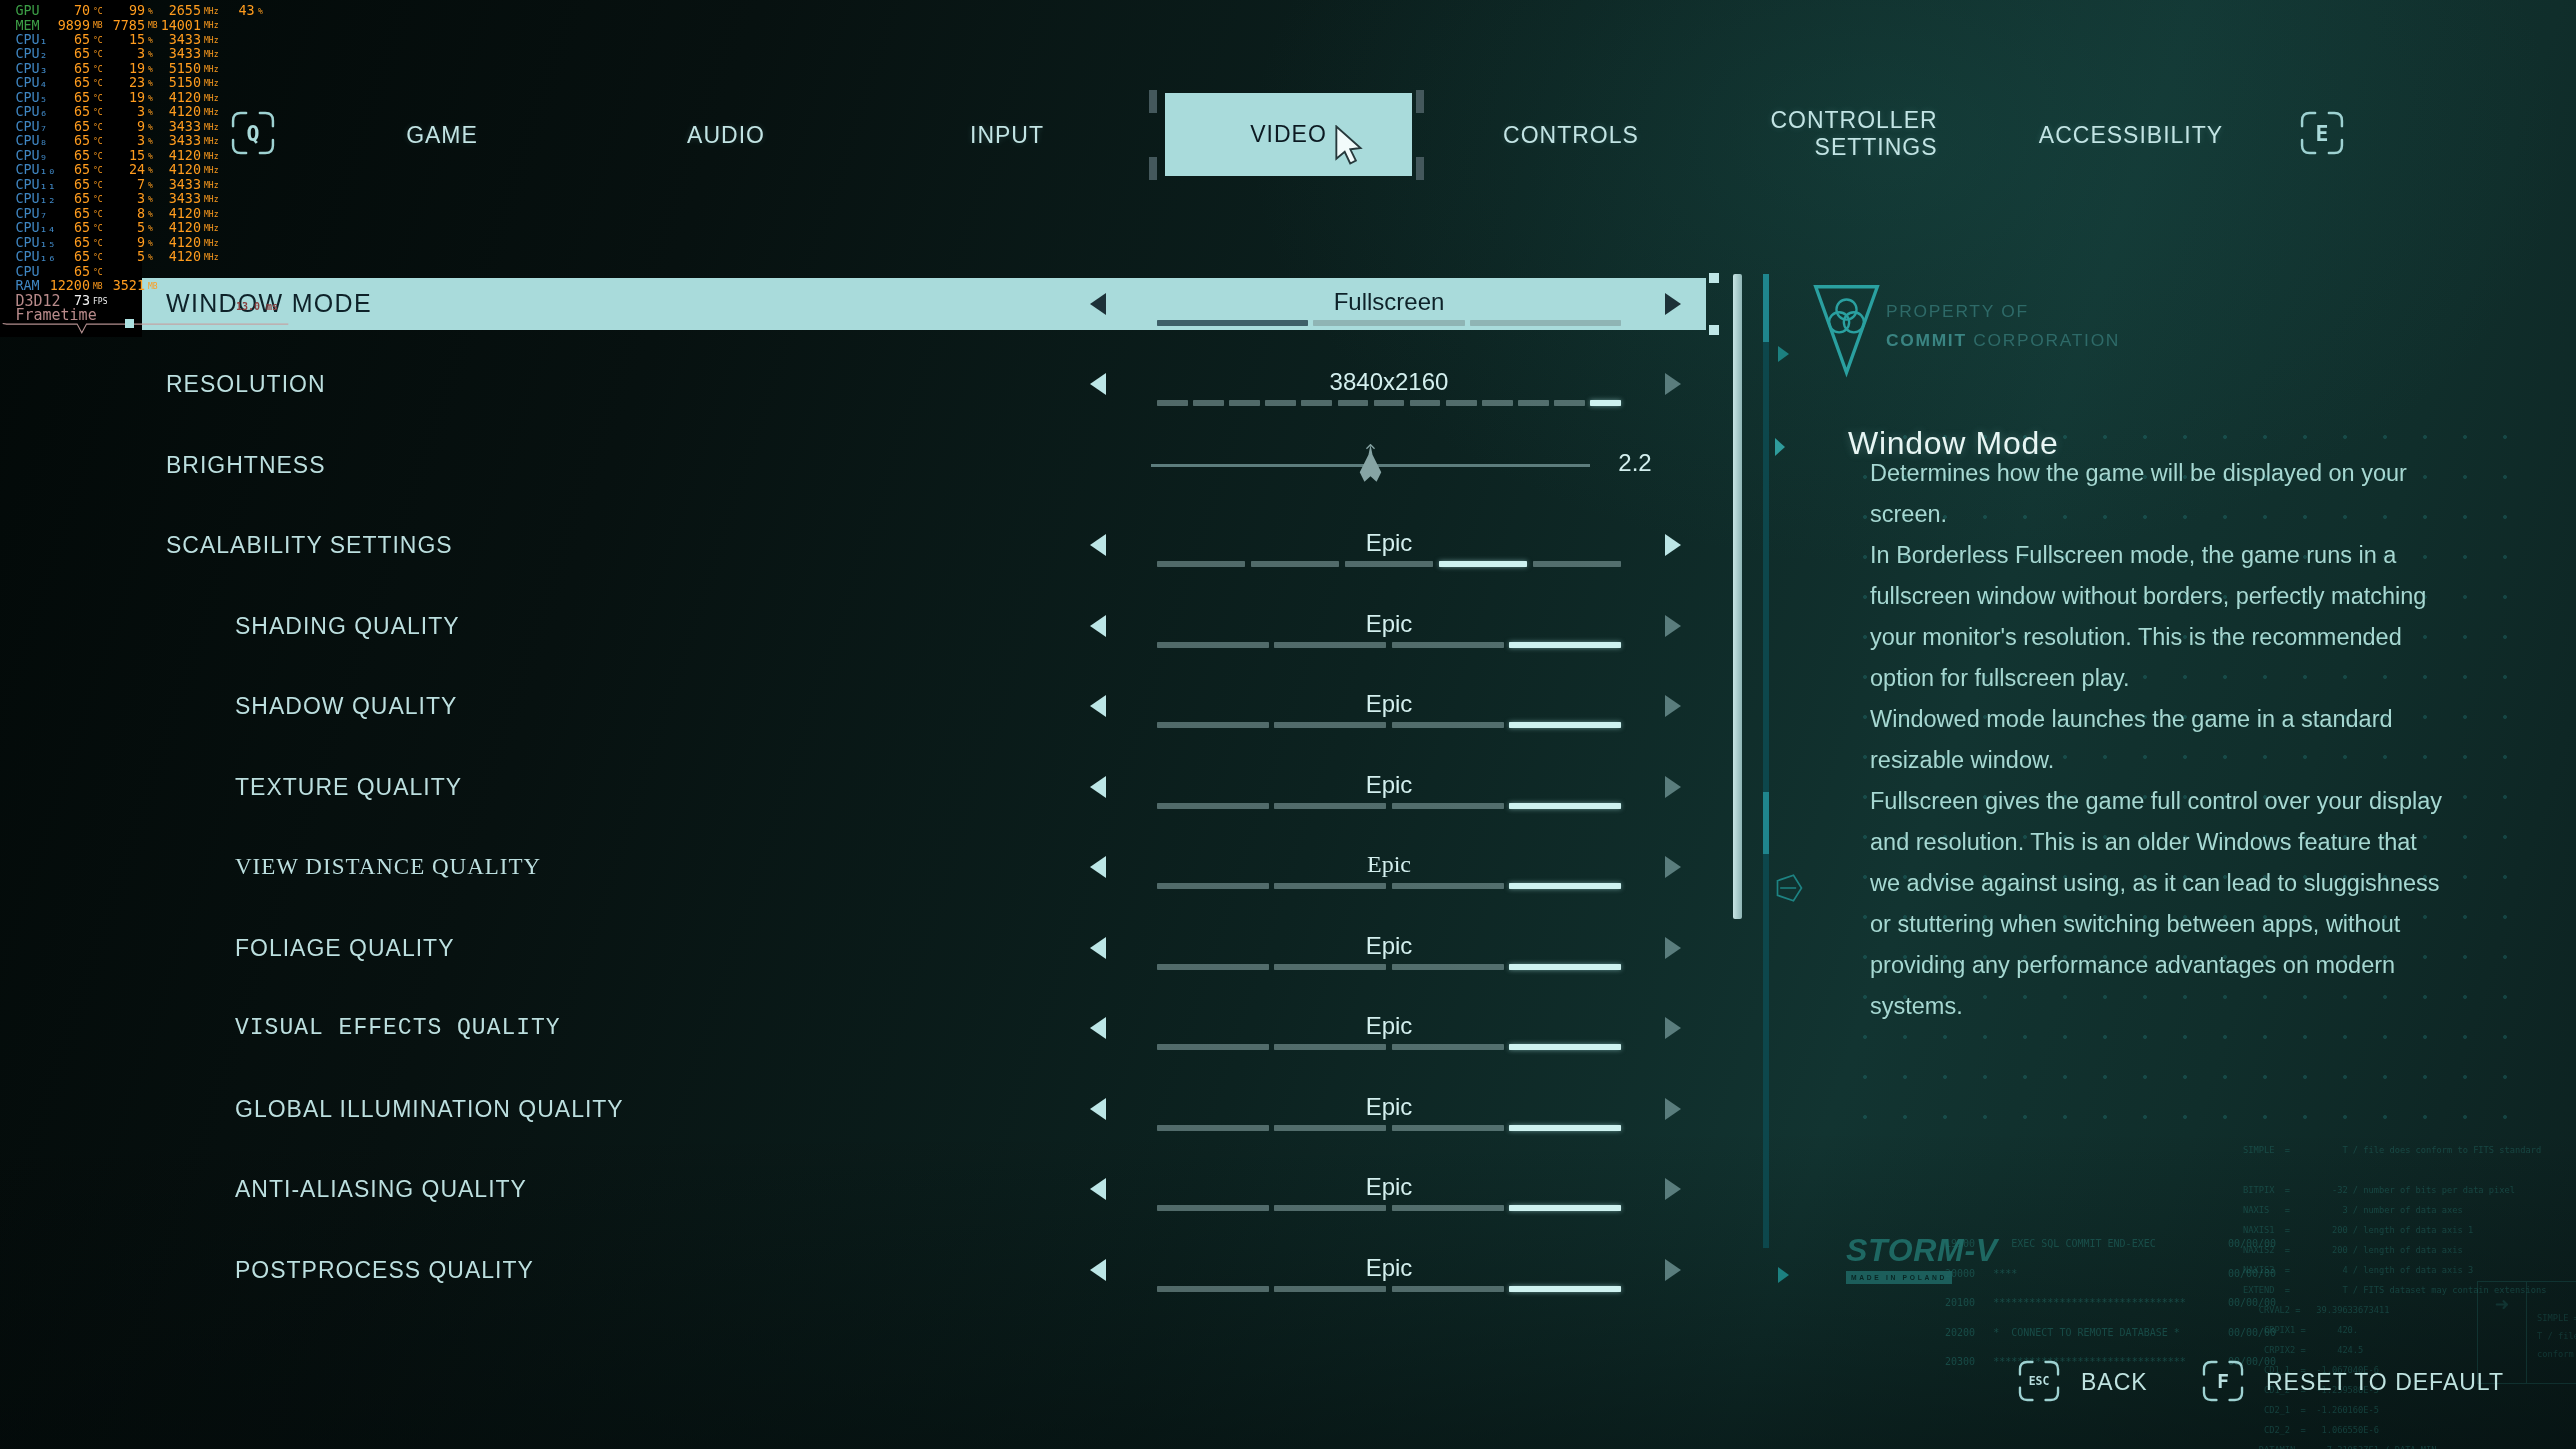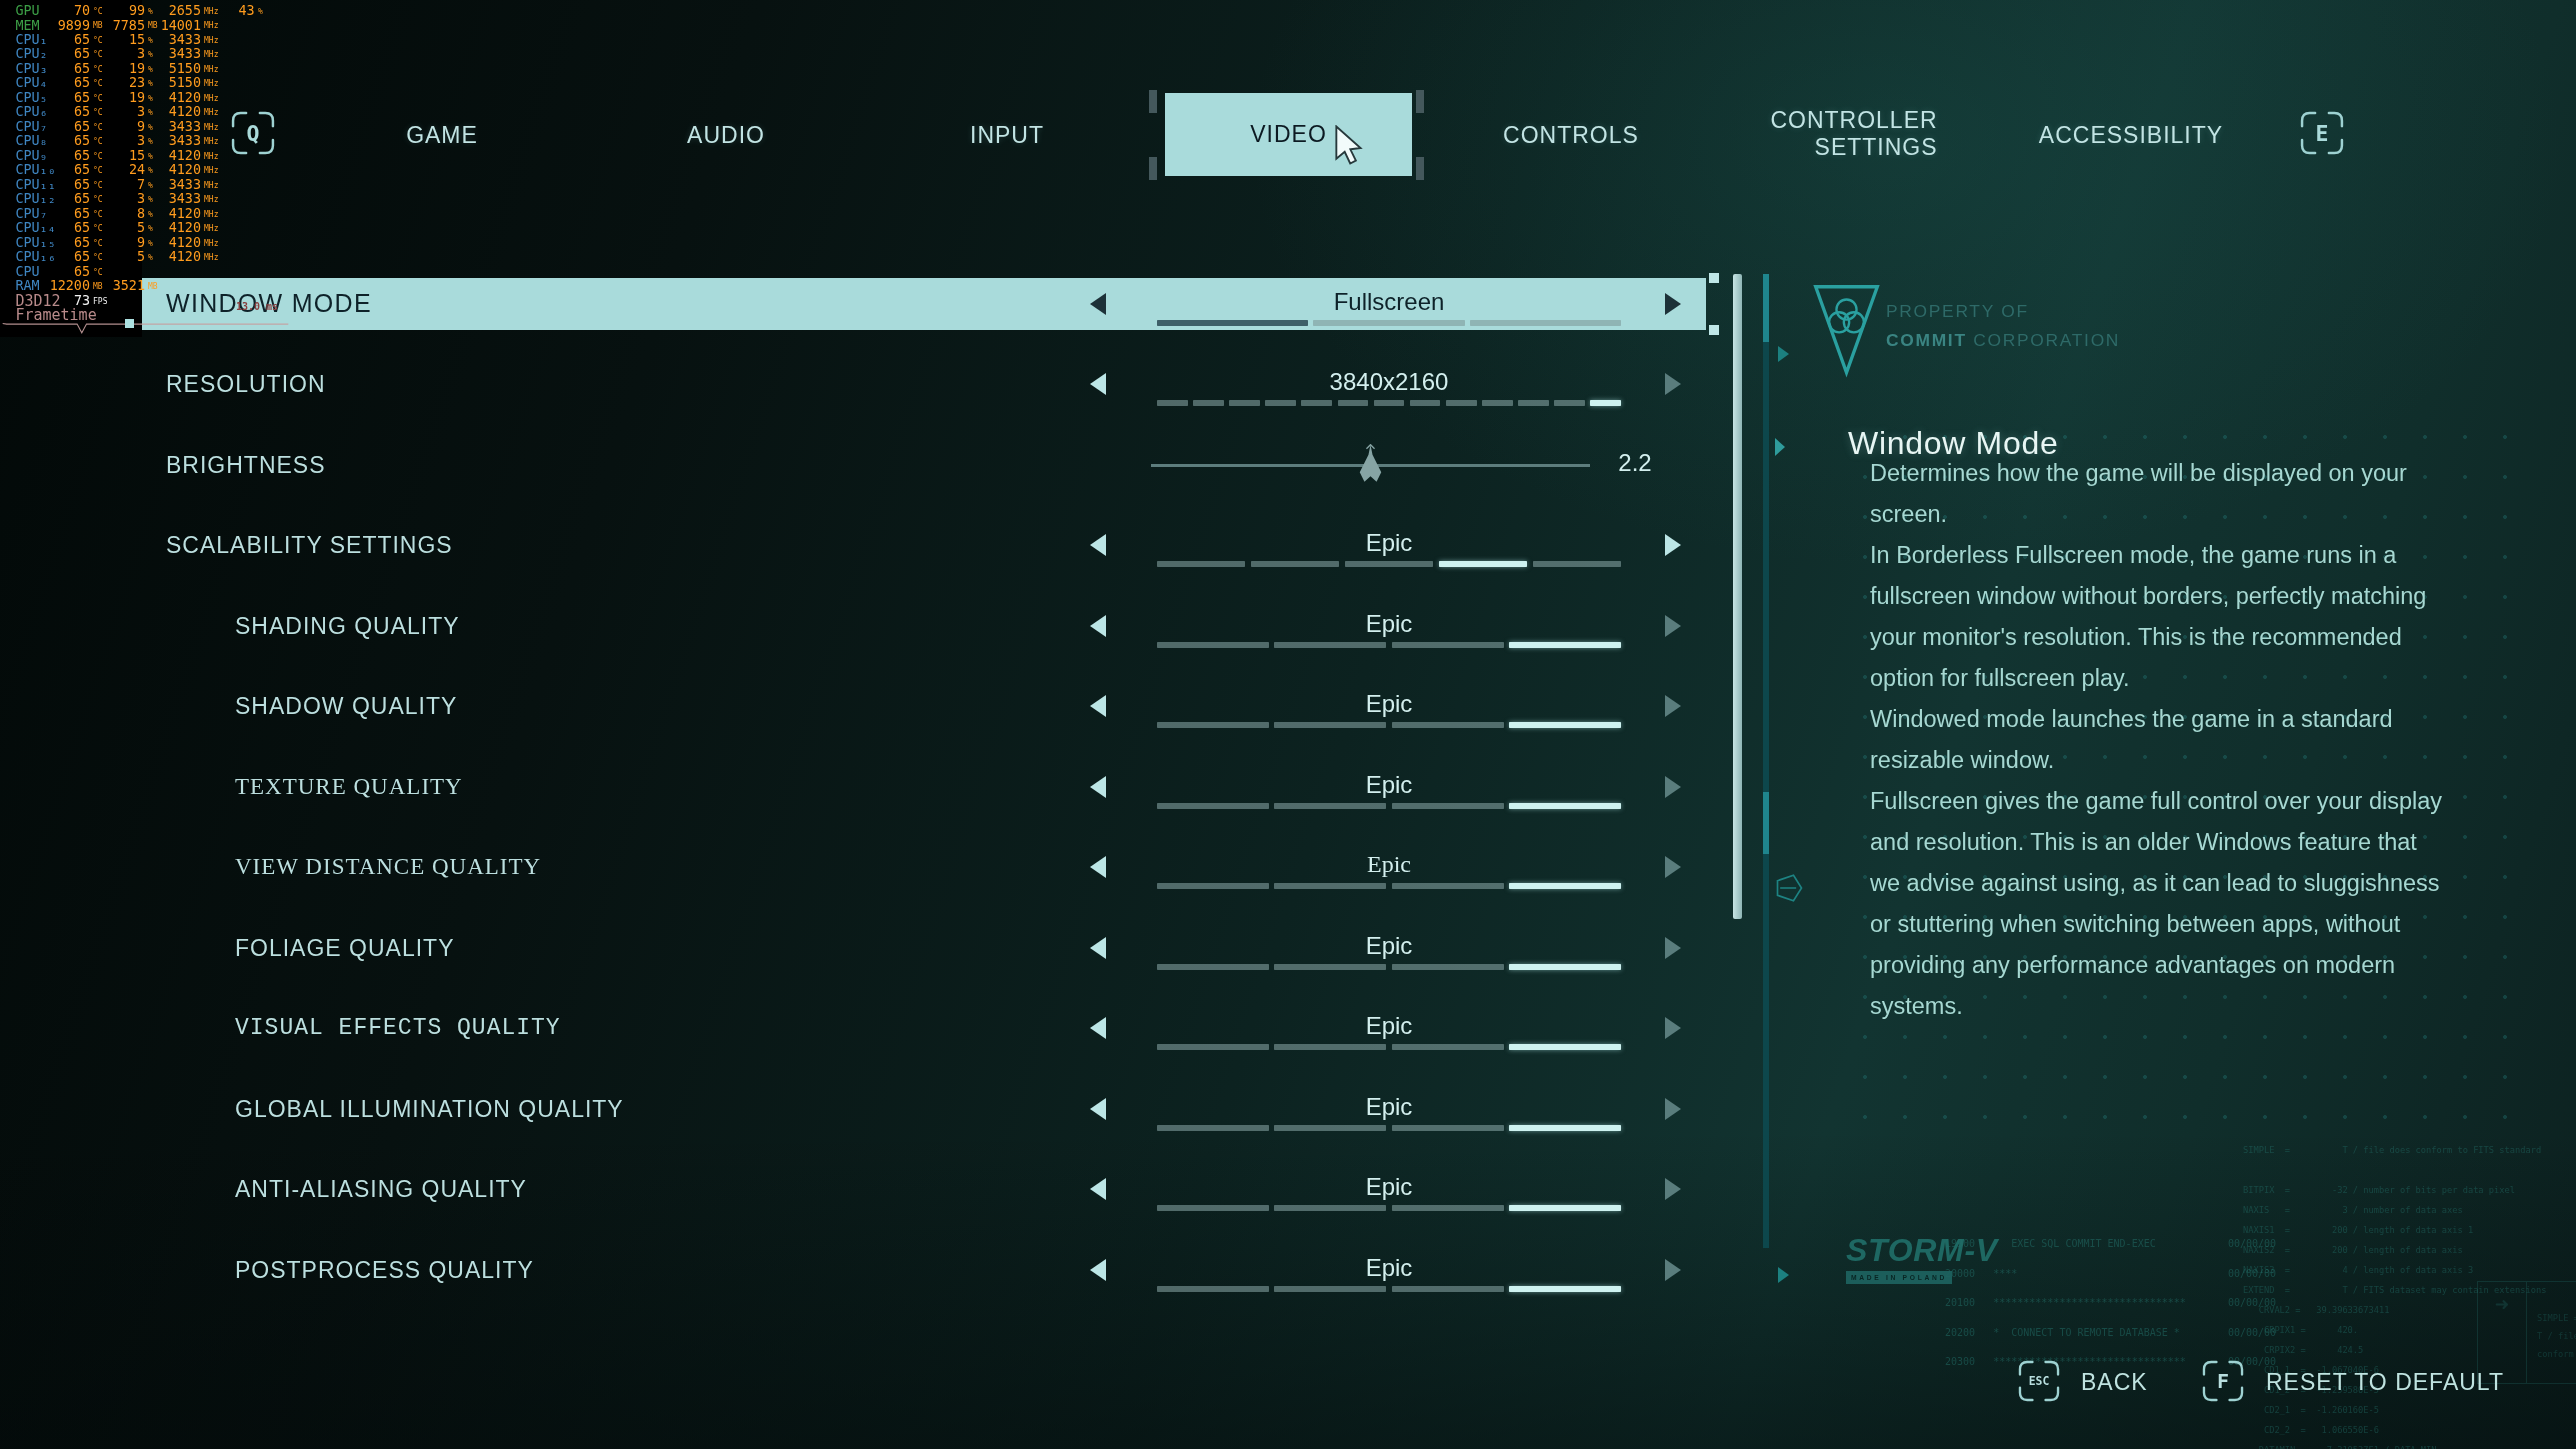--- a/index.html
+++ b/index.html
@@ -244,21 +244,21 @@
         <div class="arr r dim"></div>
         <div class="val">Epic</div>
         <div class="segbar">
           <div class="seg"></div>
           <div class="seg"></div>
           <div class="seg"></div>
           <div class="seg on"></div>
         </div>
       </div>
       <div class="srow" style="top: 761px;">
-        <div class="lbl" style="left: 94px; font-family: Liberation Serif, serif;">TEXTURE QUALITY</div>
+        <div class="lbl" style="left: 94px;">TEXTURE QUALITY</div>
         <div class="arr l bright"></div>
         <div class="arr r dim"></div>
         <div class="val">Epic</div>
         <div class="segbar">
           <div class="seg"></div>
           <div class="seg"></div>
           <div class="seg"></div>
           <div class="seg on"></div>
         </div>
       </div>

